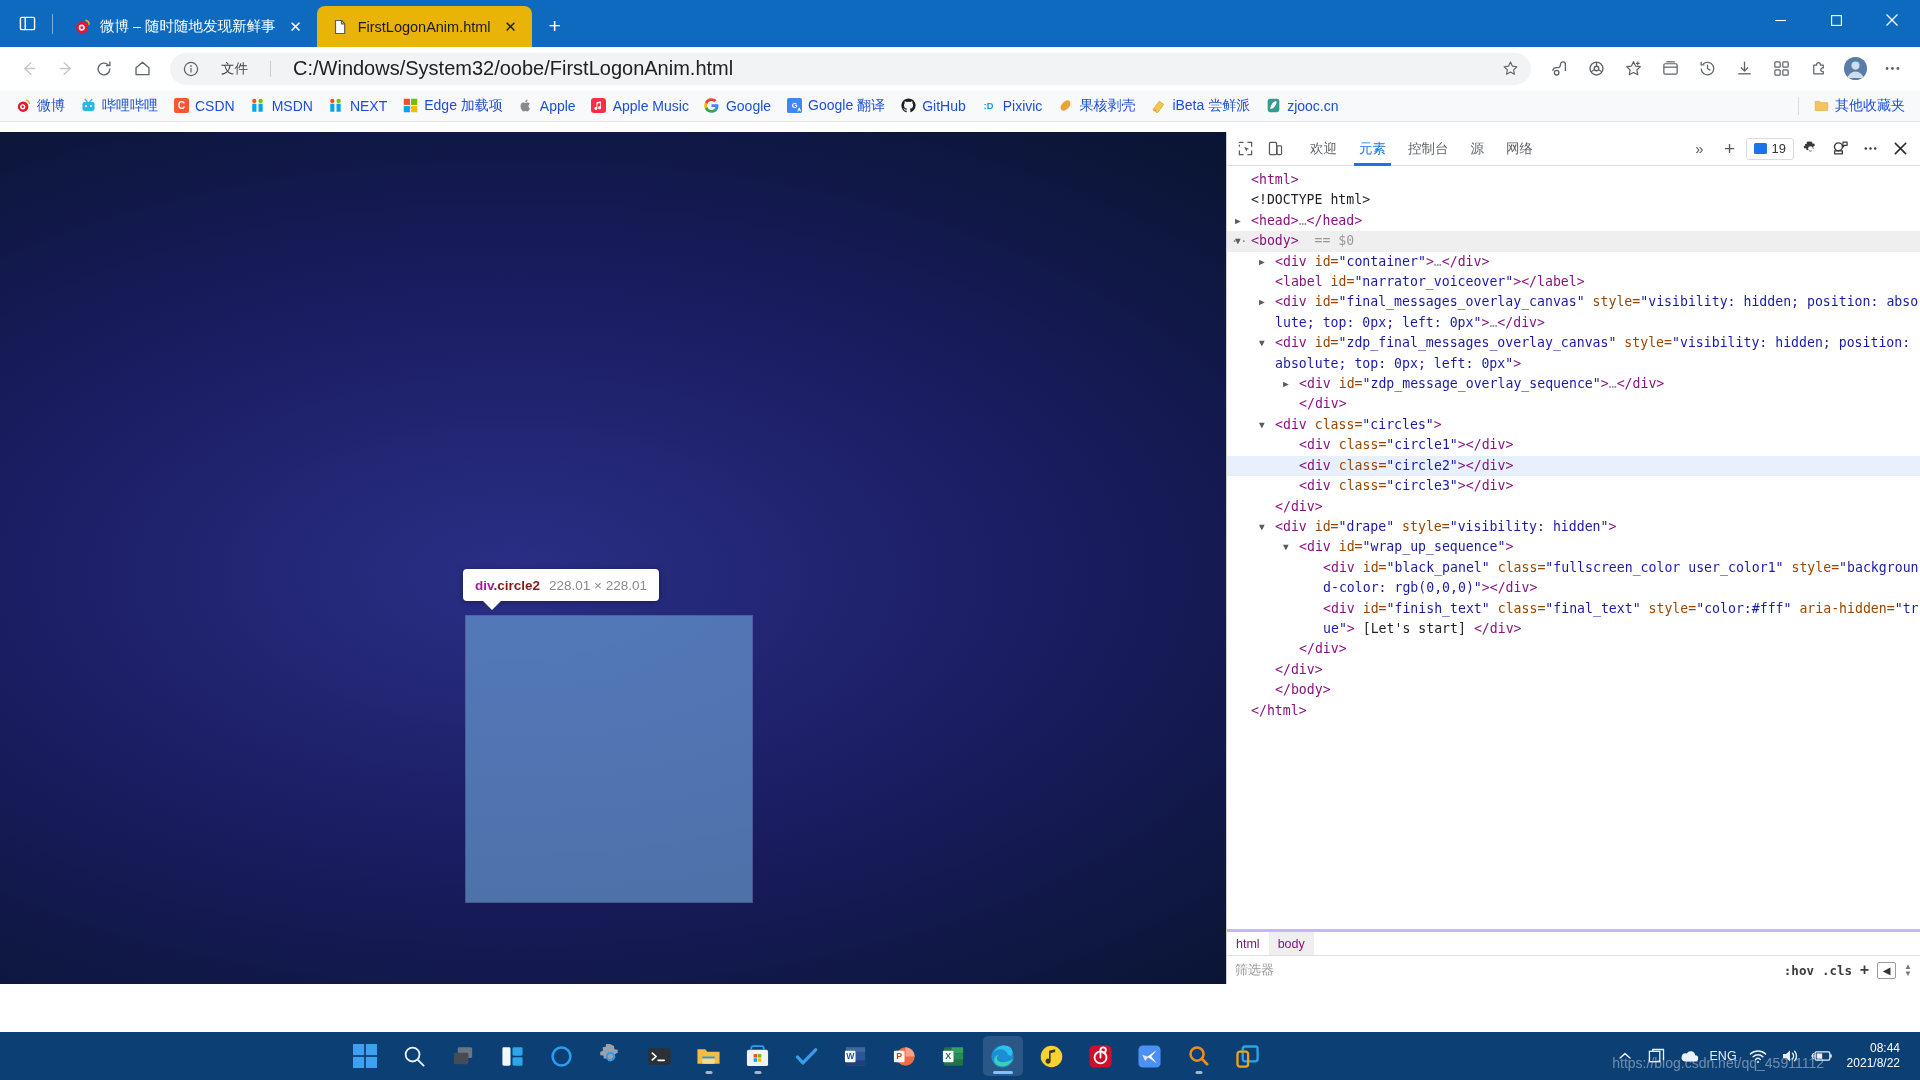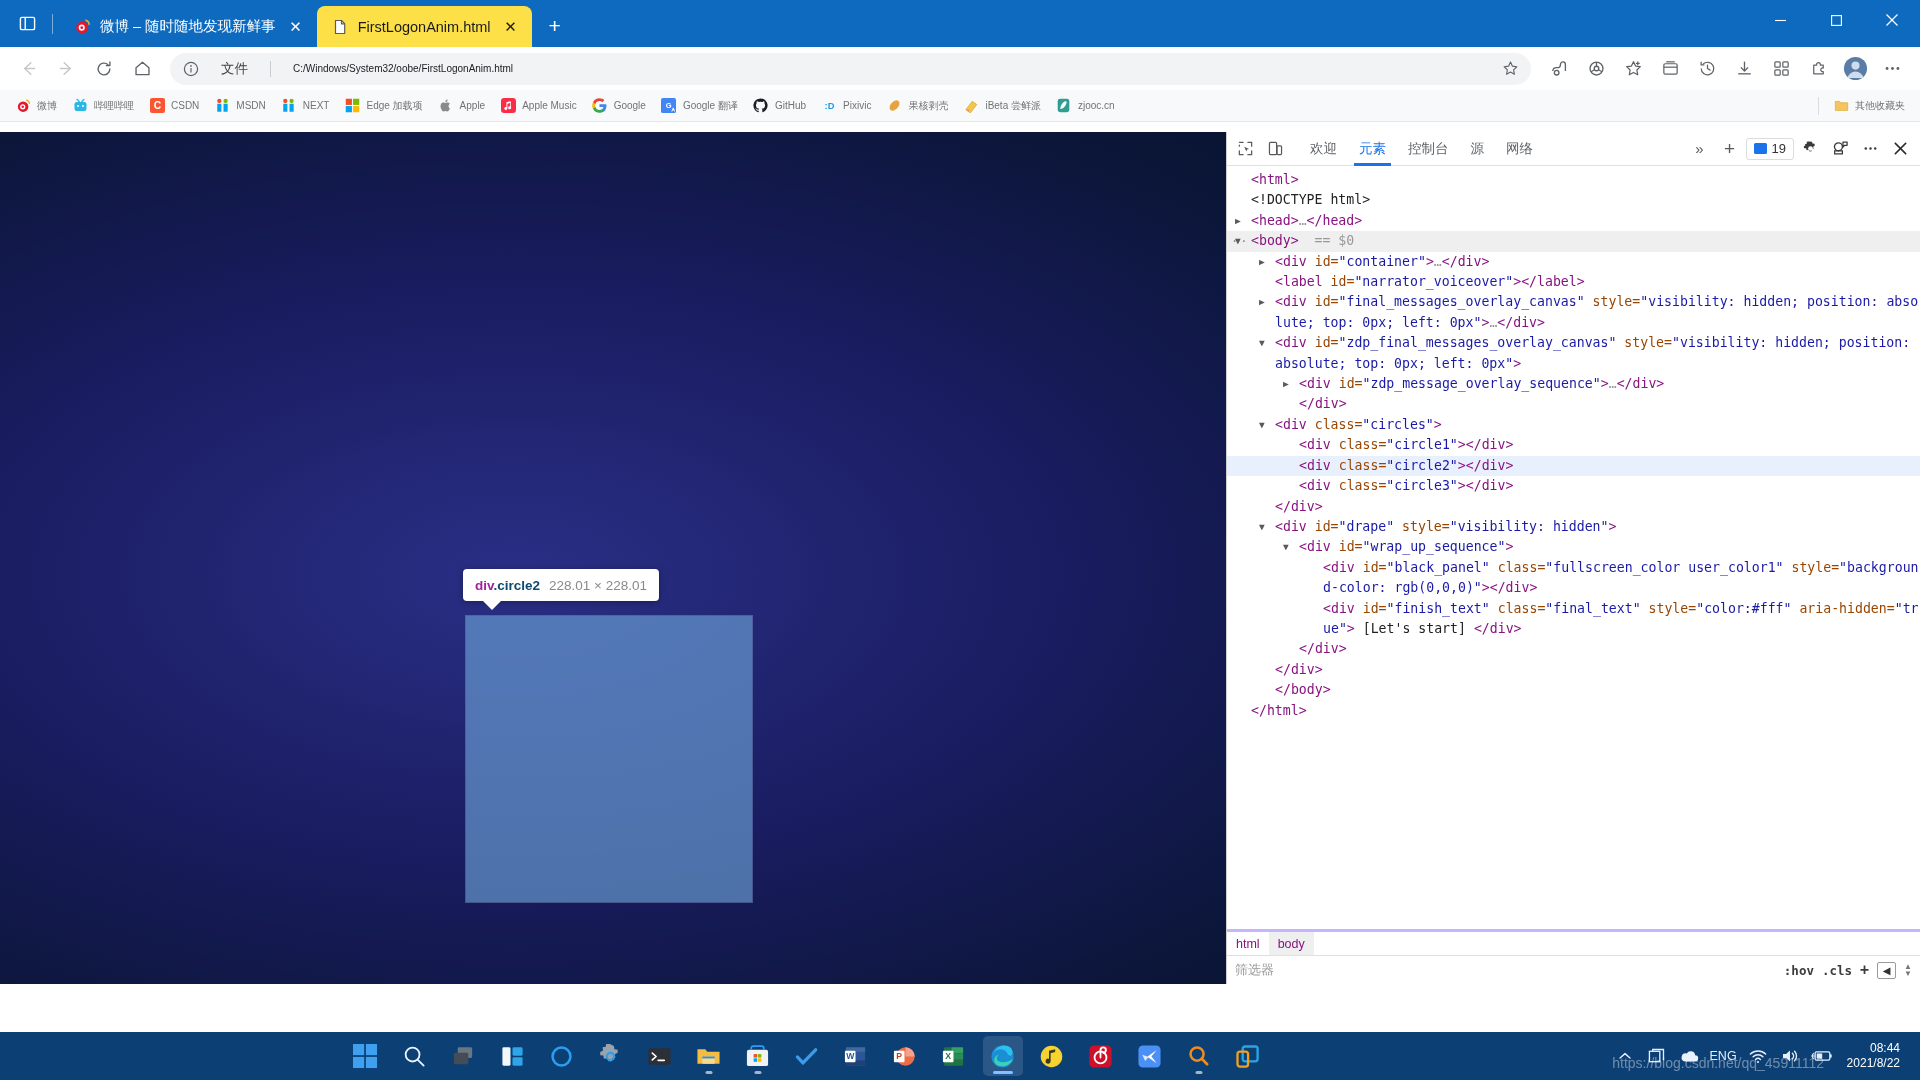--- a/index.html
+++ b/index.html
@@ -25,21 +25,21 @@
   }
   .tb-sep { width: 1px; height: 20px; background: rgba(255,255,255,.45); margin: 0 6px; }
 
   .tabs { display: flex; align-items: flex-end; height: 47px; flex: 1; }
   .tab {
     height: 41px; display: flex; align-items: center; gap: 9px;
     padding: 0 10px 0 14px; border-radius: 8px 8px 0 0; min-width: 170px;
     max-width: 300px; position: relative;
   }
   .tab.inactive { color: #fff; }
-  .tab.active { background: #fde047; color: #1b1b1b; }
+  .tab.active { background: #eab308; color: #1b1b1b; }
   .tab-fav { width: 18px; height: 18px; flex: 0 0 18px; display: flex; align-items: center; justify-content: center; }
   .tab-title {
     font-size: 14.5px; white-space: nowrap; overflow: hidden; text-overflow: ellipsis; flex: 1;
   }
   .tab-close {
     width: 22px; height: 22px; border-radius: 3px; flex: 0 0 22px;
     display: flex; align-items: center; justify-content: center; font-size: 15px; line-height: 1;
   }
   .newtab {
     width: 34px; height: 34px; margin-bottom: 4px; margin-left: 6px; color: #fff;
@@ -58,31 +58,31 @@
     justify-content: center; color: #5f6368; flex: 0 0 36px;
   }
   .nav-btn.disabled { color: #c4c7c5; }
   .omnibox {
     flex: 1; height: 32px; background: #f2f3f5; border-radius: 16px; display: flex;
     align-items: center; padding: 0 8px 0 12px; margin: 0 8px; gap: 22px;
   }
   .omni-ico { width: 17px; height: 17px; color: #5f6368; display: flex; align-items: center; justify-content: center; }
   .omni-scheme { font-size: 13.5px; color: #444; }
   .omni-div { width: 1px; height: 16px; background: #c9ccd0; }
-  .omni-url { flex: 1; font-size: 10px; color: #202124; white-space: nowrap; overflow: hidden; }
+  .omni-url { flex: 1; font-size: 20px; color: #202124; white-space: nowrap; overflow: hidden; }
   .omni-star { width: 26px; height: 26px; display: flex; align-items: center; justify-content: center; color: #5f6368; }
   .navbar-icons { display: flex; align-items: center; gap: 1px; }
 
   
   .bookmarks {
     height: 32px; display: flex; align-items: center; padding: 0 8px;
     background: #f8f9fa; border-bottom: 1px solid #e6e7e8; gap: 1px;
   }
   .bm { display: flex; align-items: center; gap: 6px; padding: 3px 7px; border-radius: 4px; white-space: nowrap; }
-  .bm-label { font-size: 10px; color: #737373; }
+  .bm-label { font-size: 14px; color: #1d4ed8; }
   .bm-fav { width: 16px; height: 16px; flex: 0 0 16px; display: flex; align-items: center; justify-content: center; }
   .bm-spacer { flex: 1; }
   .bm-sep { width: 1px; height: 18px; background: #dadce0; margin: 0 6px; }
 
   
   .viewport {
     position: absolute; left: 0; right: 694px; top: 132px; bottom: 48px;
     background: radial-gradient(ellipse 120% 90% at 42% 52%, #2a2f86 0%, #191c5f 38%, #0b1638 68%, #050a20 100%);
     overflow: hidden;
   }
@@ -90,21 +90,21 @@
     position: absolute; left: 466px; top: 484px; width: 286px; height: 286px;
     background: rgba(111,168,220,.62); outline: 1px solid rgba(160,200,240,.35);
   }
   .hl-tooltip {
     position: absolute; left: 463px; top: 437px; height: 32px;
     background: #fff; border-radius: 4px; box-shadow: 0 1px 6px rgba(0,0,0,.35);
     display: flex; align-items: center; padding: 0 12px; gap: 9px; white-space: nowrap;
   }
   .hl-sel { font-size: 13.5px; font-weight: bold; }
   .hl-sel .tag { color: #a020a0; }
-  .hl-sel .cls { color: #0c4a6e; }
+  .hl-sel .cls { color: #7f1d1d; }
   .hl-dim { font-size: 13.5px; color: #8a8a8a; }
   .hl-arrow {
     position: absolute; left: 483px; top: 469px; width: 0; height: 0;
     border-left: 9px solid transparent; border-right: 9px solid transparent; border-top: 9px solid #fff;
   }
 
   
   .devtools {
     position: absolute; right: 0; top: 132px; width: 694px; bottom: 48px;
     background: #fff; border-left: 1px solid #cfcfcf; display: flex; flex-direction: column;

